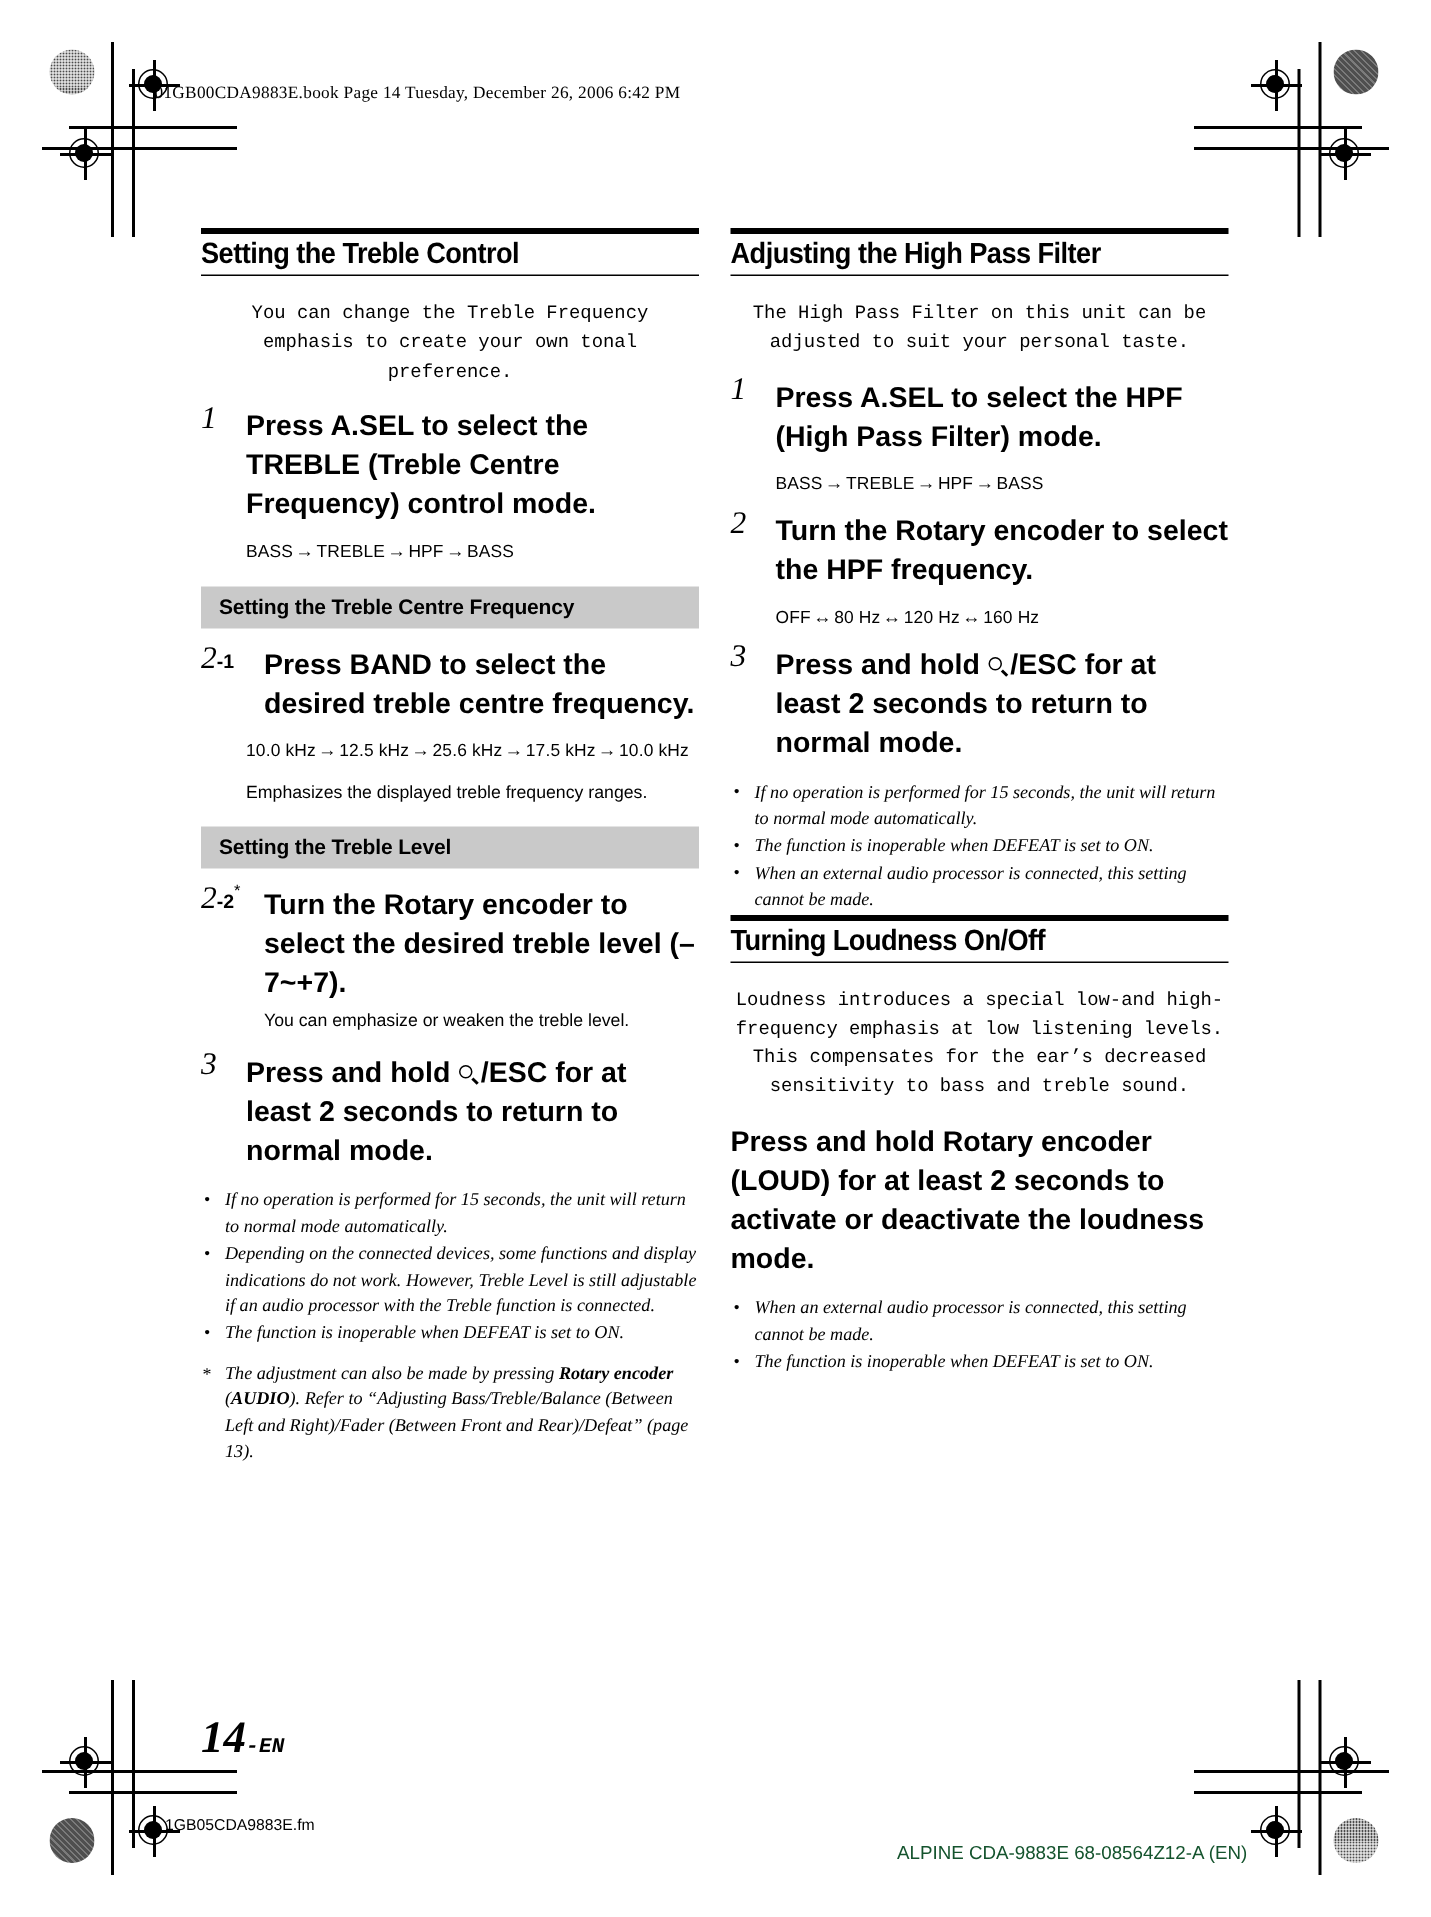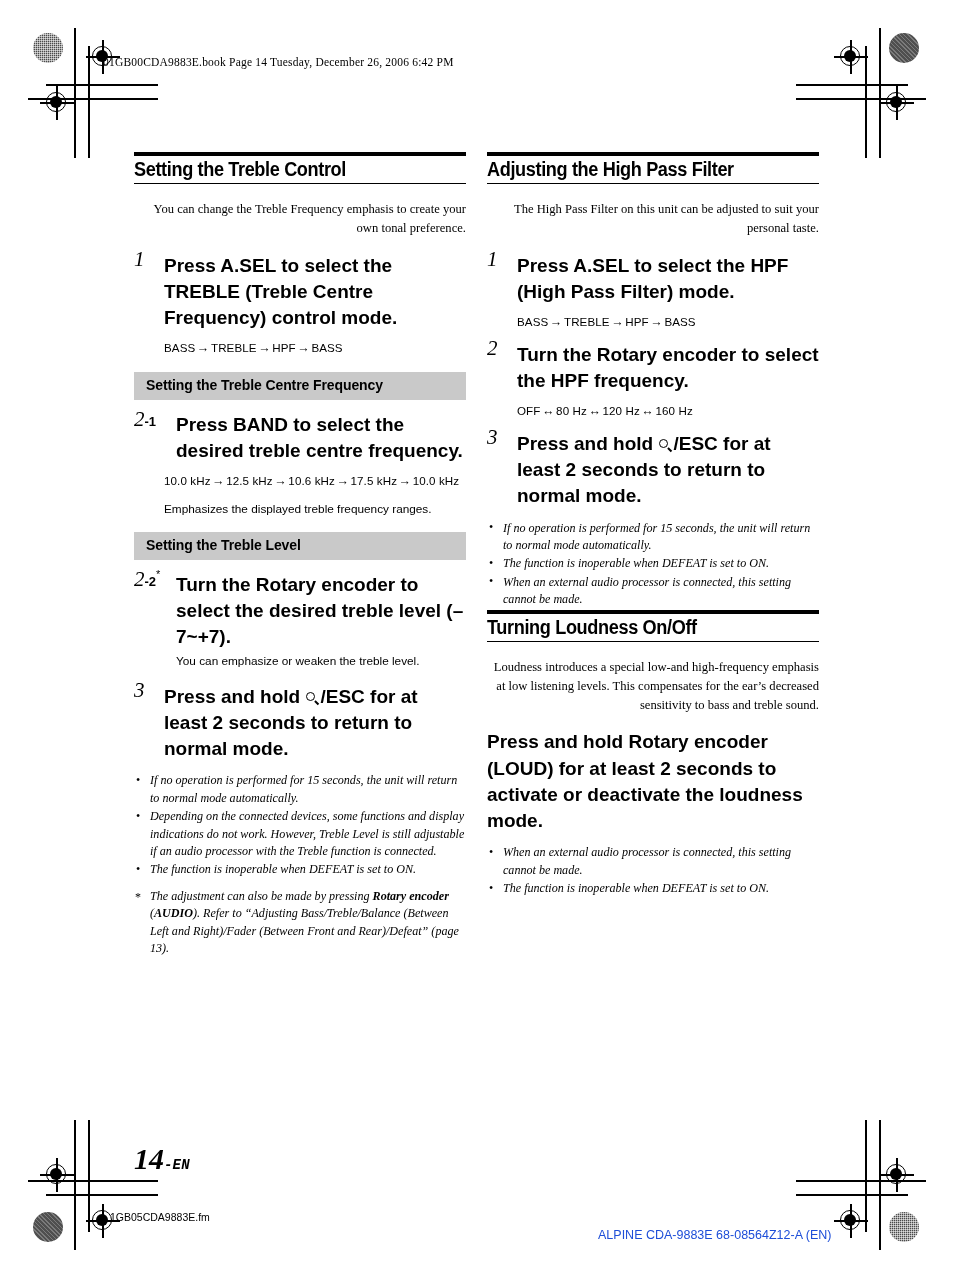--- a/index.html
+++ b/index.html
@@ -78,21 +78,21 @@
     font-family: "Liberation Sans", sans-serif;
     font-size: 10.5px;
     white-space: nowrap;
     color: #000;
   }
   .runfoot-right {
     position: absolute;
     font-family: "Liberation Sans", sans-serif;
     font-size: 12.5px;
     white-space: nowrap;
-    color: #1d4ed8;
+    color: #14532d;
   }
 
   
   .page-body {
     position: absolute;
     left: 0; top: 0;
     width: 954px; height: 1007px;
   }
   .col {
     position: absolute;
@@ -120,25 +120,25 @@
     transform-origin: left center;
   }
   .sec-head .rule-bot {
     height: 1.5px;
     background: #000;
     width: 100%;
   }
 
   
   .intro {
-    font-family: Liberation Serif, serif;
+    font-family: Liberation Mono, monospace;
     font-size: 12.6px;
     line-height: 1.52;
     margin: 10px 0 14px 0;
-    text-align: right;
+    text-align: center;
   }
 
   
   .step {
     position: relative;
     margin: 0 0 8px 0;
     padding-left: 30px;
     min-height: 18px;
   }
   .step .num {
@@ -388,21 +388,21 @@
     </div>
 
     <div class="barhead">Setting the Treble Centre Frequency</div>
 
     <div class="step sub">
       <span class="num"><span>2</span><span class="sfx">-1</span></span>
       <div class="body"><span>Press </span><span class="bk">BAND</span><span> to select the desired treble centre frequency.</span></div>
     </div>
 
     <div class="seq">
-      <span>10.0 kHz</span><span class="arr">→</span><span>12.5 kHz</span><span class="arr">→</span><span>10.6 kHz</span><span class="arr">→</span><span>17.5 kHz</span><span class="arr">→</span><span>10.0 kHz</span>
+      <span>10.0 kHz</span><span class="arr">→</span><span>12.5 kHz</span><span class="arr">→</span><span>25.6 kHz</span><span class="arr">→</span><span>17.5 kHz</span><span class="arr">→</span><span>10.0 kHz</span>
     </div>
 
     <div class="note-plain">Emphasizes the displayed treble frequency ranges.</div>
 
     <div class="barhead">Setting the Treble Level</div>
 
     <div class="step sub">
       <span class="num"><span>2</span><span class="sfx">-2</span><span class="star">*</span></span>
       <div class="body"><span>Turn the </span><span class="bk">Rotary encoder</span><span> to select the desired treble level (–7~+7).</span></div>
       <div class="step-note">You can emphasize or weaken the treble level.</div>

